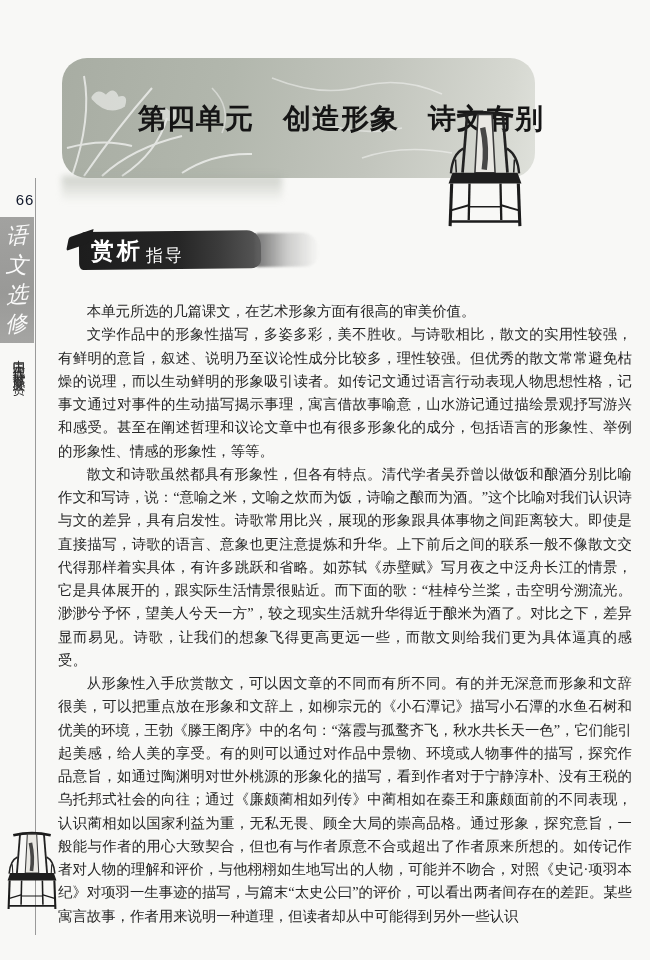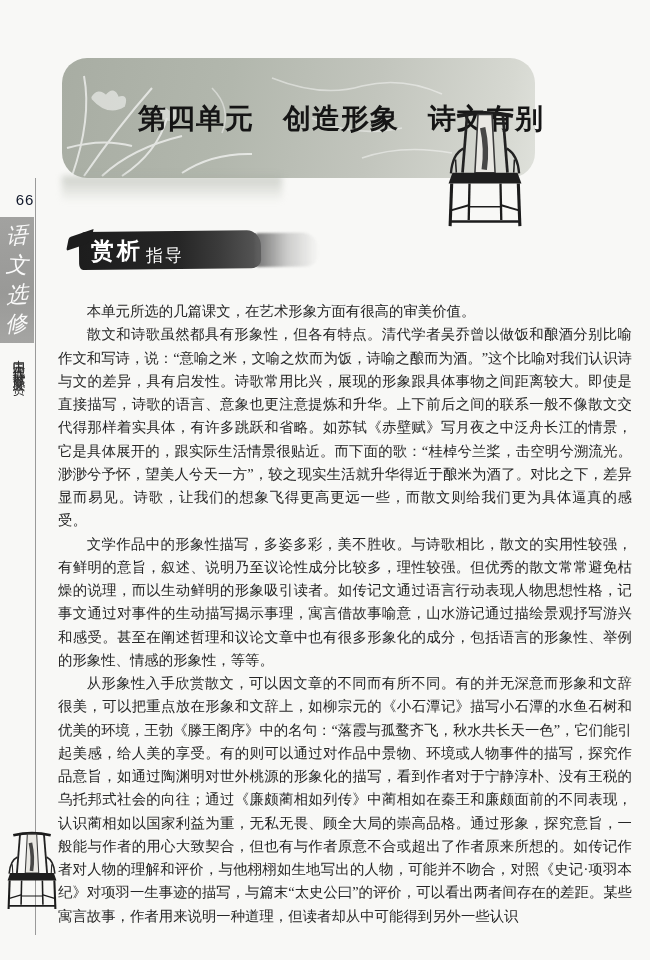--- a/index.html
+++ b/index.html
@@ -160,18 +160,18 @@
     <use href="#chair" width="52" height="92"></use>
   </svg>
 
   <div class="section-badge">
     <span class="badge-main">赏析</span>
     <span class="badge-sub">指导</span>
   </div>
 
   <div class="body-text">
     <p>本单元所选的几篇课文，在艺术形象方面有很高的审美价值。</p>
+    <p>文学作品中的形象性描写，多姿多彩，美不胜收。与诗歌相比，散文的实用性较强，有鲜明的意旨，叙述、说明乃至议论性成分比较多，理性较强。但优秀的散文常常避免枯燥的说理，而以生动鲜明的形象吸引读者。如传记文通过语言行动表现人物思想性格，记事文通过对事件的生动描写揭示事理，寓言借故事喻意，山水游记通过描绘景观抒写游兴和感受。甚至在阐述哲理和议论文章中也有很多形象化的成分，包括语言的形象性、举例的形象性、情感的形象性，等等。</p>
     <p>散文和诗歌虽然都具有形象性，但各有特点。清代学者吴乔曾以做饭和酿酒分别比喻作文和写诗，说：“意喻之米，文喻之炊而为饭，诗喻之酿而为酒。”这个比喻对我们认识诗与文的差异，具有启发性。诗歌常用比兴，展现的形象跟具体事物之间距离较大。即使是直接描写，诗歌的语言、意象也更注意提炼和升华。上下前后之间的联系一般不像散文交代得那样着实具体，有许多跳跃和省略。如苏轼《赤壁赋》写月夜之中泛舟长江的情景，它是具体展开的，跟实际生活情景很贴近。而下面的歌：“桂棹兮兰桨，击空明兮溯流光。渺渺兮予怀，望美人兮天一方”，较之现实生活就升华得近于酿米为酒了。对比之下，差异显而易见。诗歌，让我们的想象飞得更高更远一些，而散文则给我们更为具体逼真的感受。</p>
-    <p>文学作品中的形象性描写，多姿多彩，美不胜收。与诗歌相比，散文的实用性较强，有鲜明的意旨，叙述、说明乃至议论性成分比较多，理性较强。但优秀的散文常常避免枯燥的说理，而以生动鲜明的形象吸引读者。如传记文通过语言行动表现人物思想性格，记事文通过对事件的生动描写揭示事理，寓言借故事喻意，山水游记通过描绘景观抒写游兴和感受。甚至在阐述哲理和议论文章中也有很多形象化的成分，包括语言的形象性、举例的形象性、情感的形象性，等等。</p>
     <p>从形象性入手欣赏散文，可以因文章的不同而有所不同。有的并无深意而形象和文辞很美，可以把重点放在形象和文辞上，如柳宗元的《小石潭记》描写小石潭的水鱼石树和优美的环境，王勃《滕王阁序》中的名句：“落霞与孤鹜齐飞，秋水共长天一色”，它们能引起美感，给人美的享受。有的则可以通过对作品中景物、环境或人物事件的描写，探究作品意旨，如通过陶渊明对世外桃源的形象化的描写，看到作者对于宁静淳朴、没有王税的乌托邦式社会的向往；通过《廉颇蔺相如列传》中蔺相如在秦王和廉颇面前的不同表现，认识蔺相如以国家利益为重，无私无畏、顾全大局的崇高品格。通过形象，探究意旨，一般能与作者的用心大致契合，但也有与作者原意不合或超出了作者原来所想的。如传记作者对人物的理解和评价，与他栩栩如生地写出的人物，可能并不吻合，对照《史记·项羽本纪》对项羽一生事迹的描写，与篇末“太史公曰”的评价，可以看出两者间存在的差距。某些寓言故事，作者用来说明一种道理，但读者却从中可能得到另外一些认识</p>
   </div>
 
 </div>
 
 </body></html>

